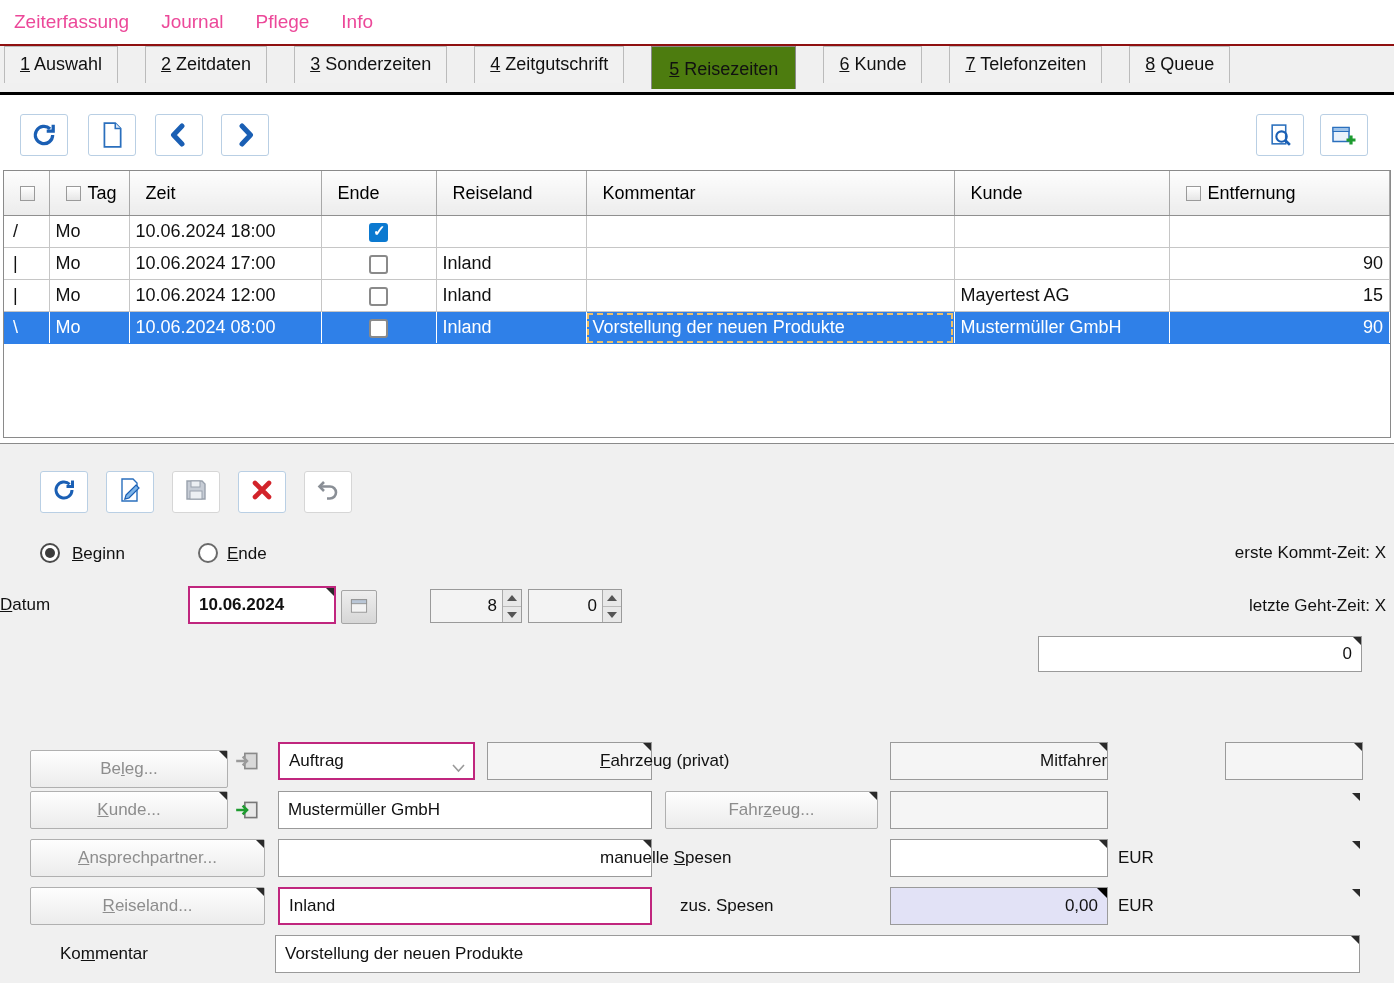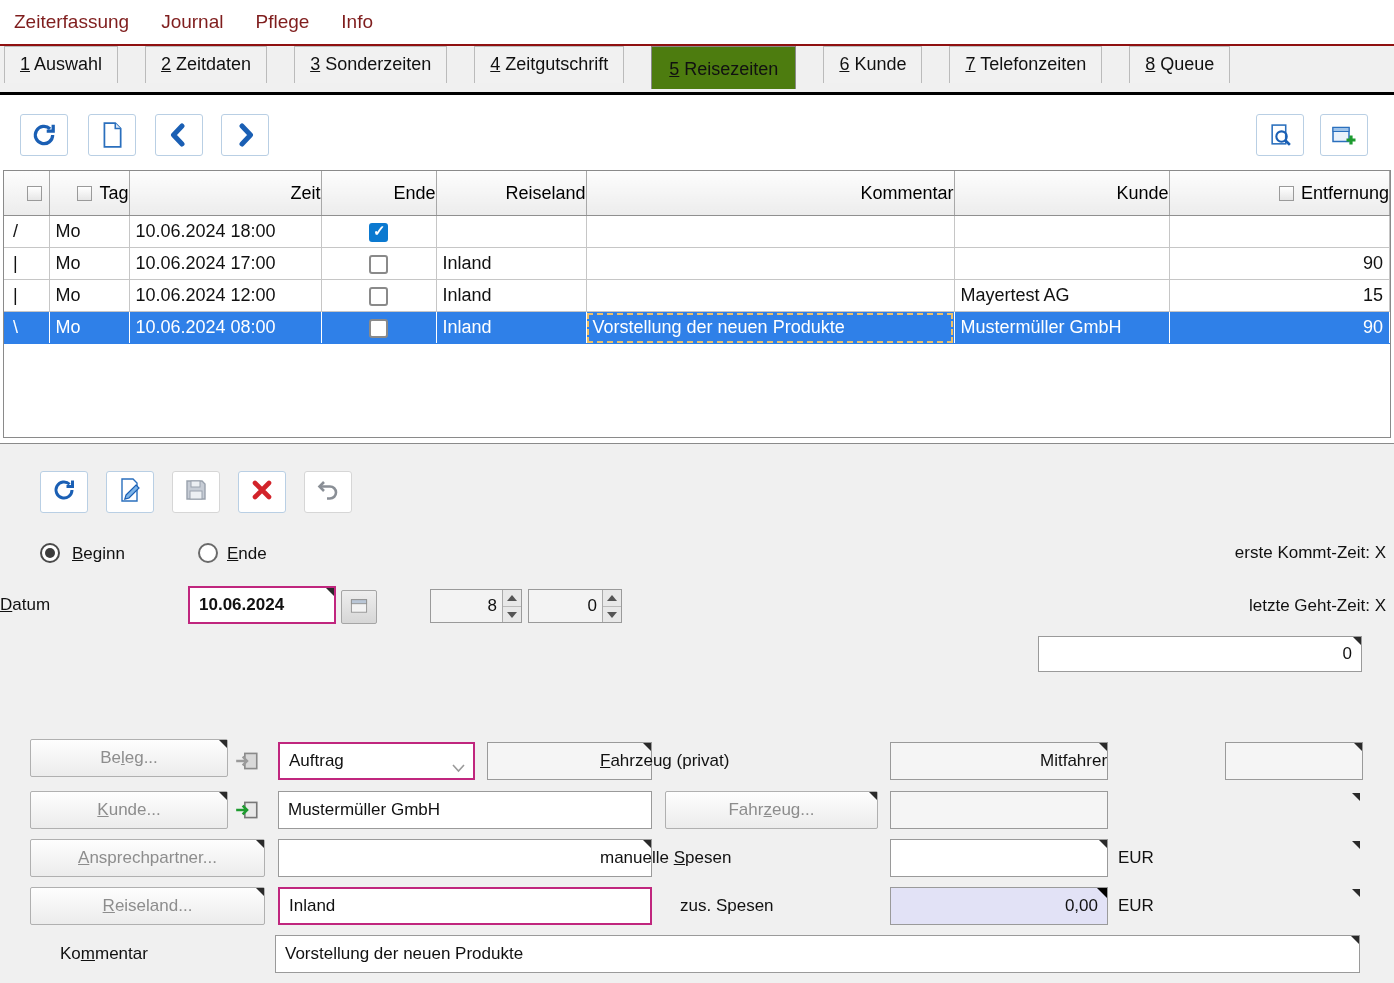--- a/index.html
+++ b/index.html
@@ -2,21 +2,21 @@
 <html><head>
 <meta charset="utf-8">
 <style>
   html,body{margin:0;padding:0;}
   body{font-family:"Liberation Sans",sans-serif;background:#f0f0f0;}
   #app{position:relative;width:1394px;height:983px;background:#ffffff;overflow:hidden;}
 
   
   .menubar{position:absolute;top:0;left:0;right:0;height:44px;background:#fff;
     border-bottom:2px solid #8f1010;display:flex;align-items:center;gap:28px;
-    padding-left:12px;font-size:19px;color:#7f1d1d;}
+    padding-left:12px;font-size:19px;color:#ec4899;}
   .menu-item{cursor:default;padding:2px 2px;}
 
   
   .tabstrip{position:absolute;top:46px;left:0;right:0;height:49px;background:#f0f0f0;
     display:flex;align-items:flex-start;padding-left:4px;border-bottom:3px solid #000000;box-sizing:border-box;gap:28px;}
   .tab{font-size:18px;color:#111;background:#f1f1f1;border:1px solid #bbb;border-bottom:none;
     padding:7px 15px 8px 15px;margin-right:-1px;white-space:nowrap;position:relative;}
   .tab.active{background:#4d7c0f;border-color:#8a8a8a;padding:12px 17px 9px 17px;margin-bottom:-1px;z-index:3;}
   .u{text-decoration:underline;}
 
@@ -24,22 +24,22 @@
   .toolbar{position:absolute;top:96px;left:0;right:0;height:74px;background:#fff;}
   .tbtn{position:absolute;top:18px;width:46px;height:40px;background:#fff;border:1px solid #b9cfe4;
     border-radius:3px;display:flex;align-items:center;justify-content:center;}
   .tbtn svg{display:block;}
 
   
   .table-wrap{position:absolute;top:170px;left:3px;right:3px;height:268px;background:#fff;
     border:1px solid #8a8a8a;box-sizing:border-box;overflow:hidden;}
   table{border-collapse:collapse;table-layout:fixed;width:100%;}
   th{height:44px;background:linear-gradient(#fdfdfd,#ececec);border-right:1px solid #a8a8a8;
-    border-bottom:1px solid #8f8f8f;font-weight:normal;font-size:18px;text-align:right;
-    padding:0 0 0 5px;white-space:nowrap;overflow:hidden;}
+    border-bottom:1px solid #8f8f8f;font-weight:normal;font-size:18px;text-align:left;
+    padding:0 0 0 16px;white-space:nowrap;overflow:hidden;}
   td{height:31px;border-right:1px solid #c6c6c6;border-bottom:1px solid #c6c6c6;font-size:18px;
     padding:0 6px;white-space:nowrap;overflow:hidden;color:#111;}
   td.ind{padding-left:9px;}
   td.num{text-align:right;}
   td.cbcell{text-align:center;padding:0;}
   .fbox{display:inline-block;width:13px;height:13px;border:1px solid #9a9a9a;
     background:linear-gradient(#fff,#e6e6e6);margin-right:7px;vertical-align:middle;}
   .cb{display:inline-block;width:19px;height:19px;border:2px solid #8a8a8a;border-radius:3px;
     background:#fff;box-sizing:border-box;position:relative;vertical-align:middle;}
   .cb.checked{background:#0b79d0;border-color:#0b79d0;}
@@ -293,21 +293,21 @@
           <span class="sb up"></span>
           <span class="sb dn"></span>
         </span>
     </div>
 
     <div class="field right" style="left:1038px;top:192px;width:324px;height:36px;">
         <span>0</span>
         <span class="corner"></span>
       </div>
 
-    <div class="btn" style="left:30px;top:295px;width:198px;">
+    <div class="btn" style="left:30px;top:306px;width:198px;">
         <span>Be</span>
         <span class="u">l</span>
         <span>eg...</span>
         <span class="corner"></span>
       </div>
     <span class="ficon" style="left:233px;top:303px;">
         <svg width="26" height="26" viewBox="0 0 24 24">
           <rect x="10" y="5" width="11" height="14" fill="#d9d9d9" stroke="#8a8a8a" stroke-width="1.5"></rect>
           <path d="M2 12h9M8 8l4 4-4 4" stroke="#9a9a9a" stroke-width="2.2" fill="none"></path>
         </svg>

